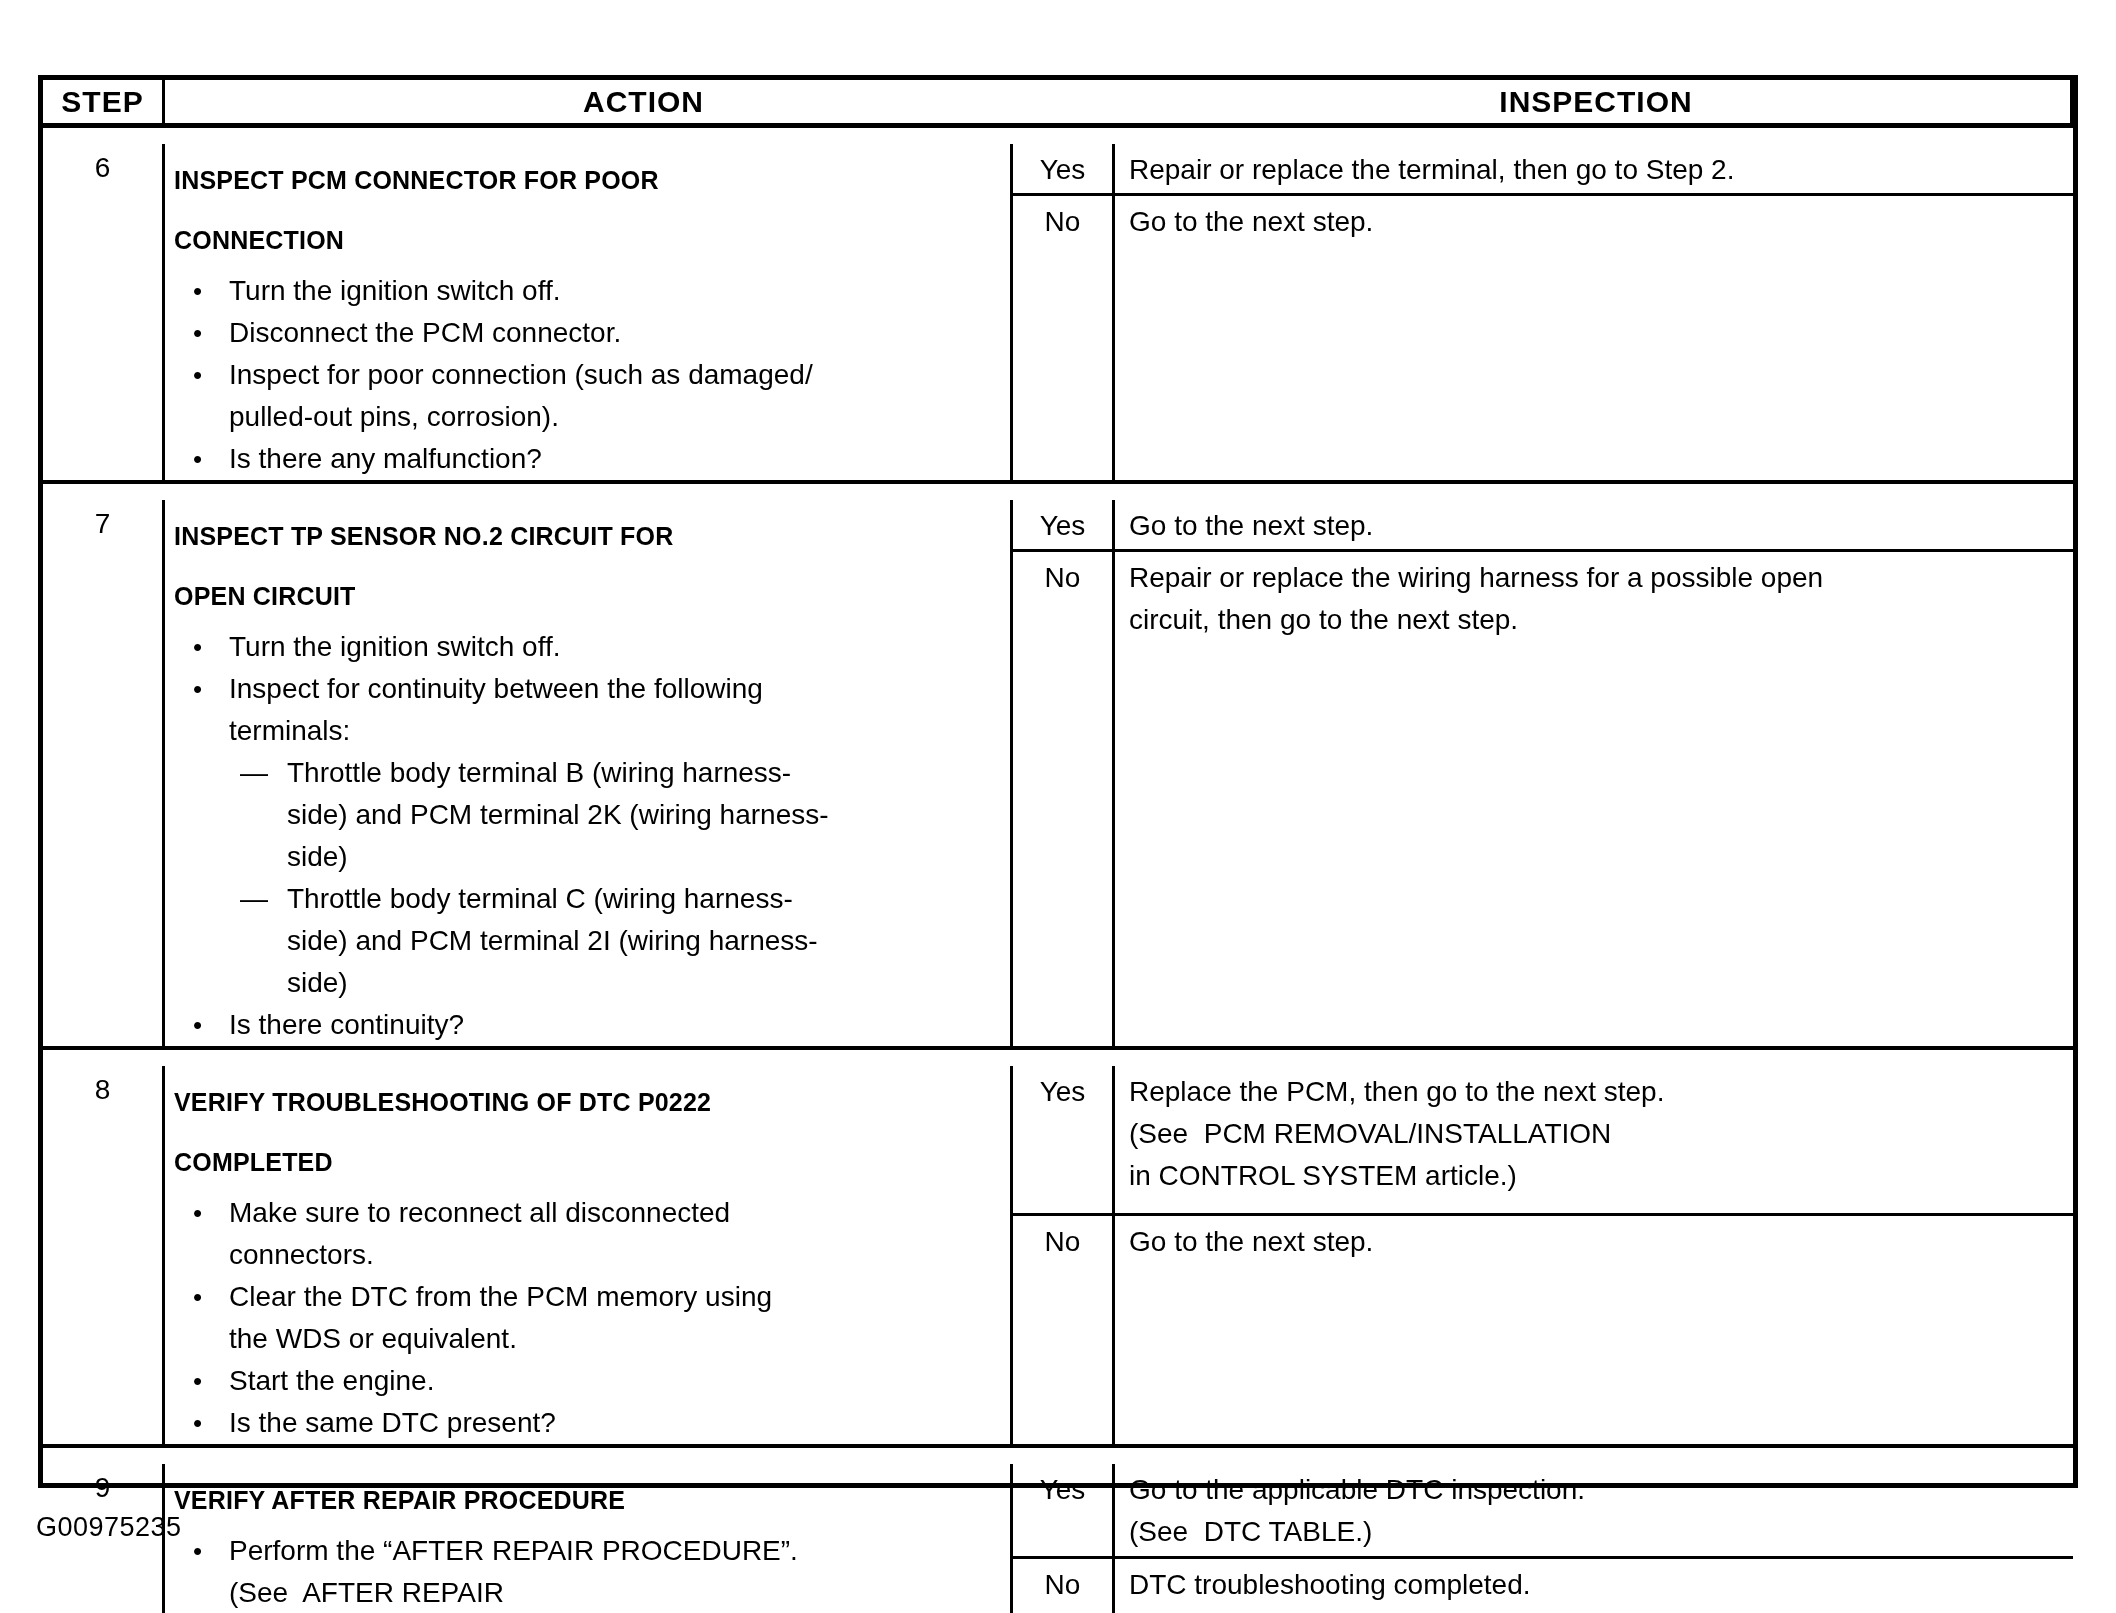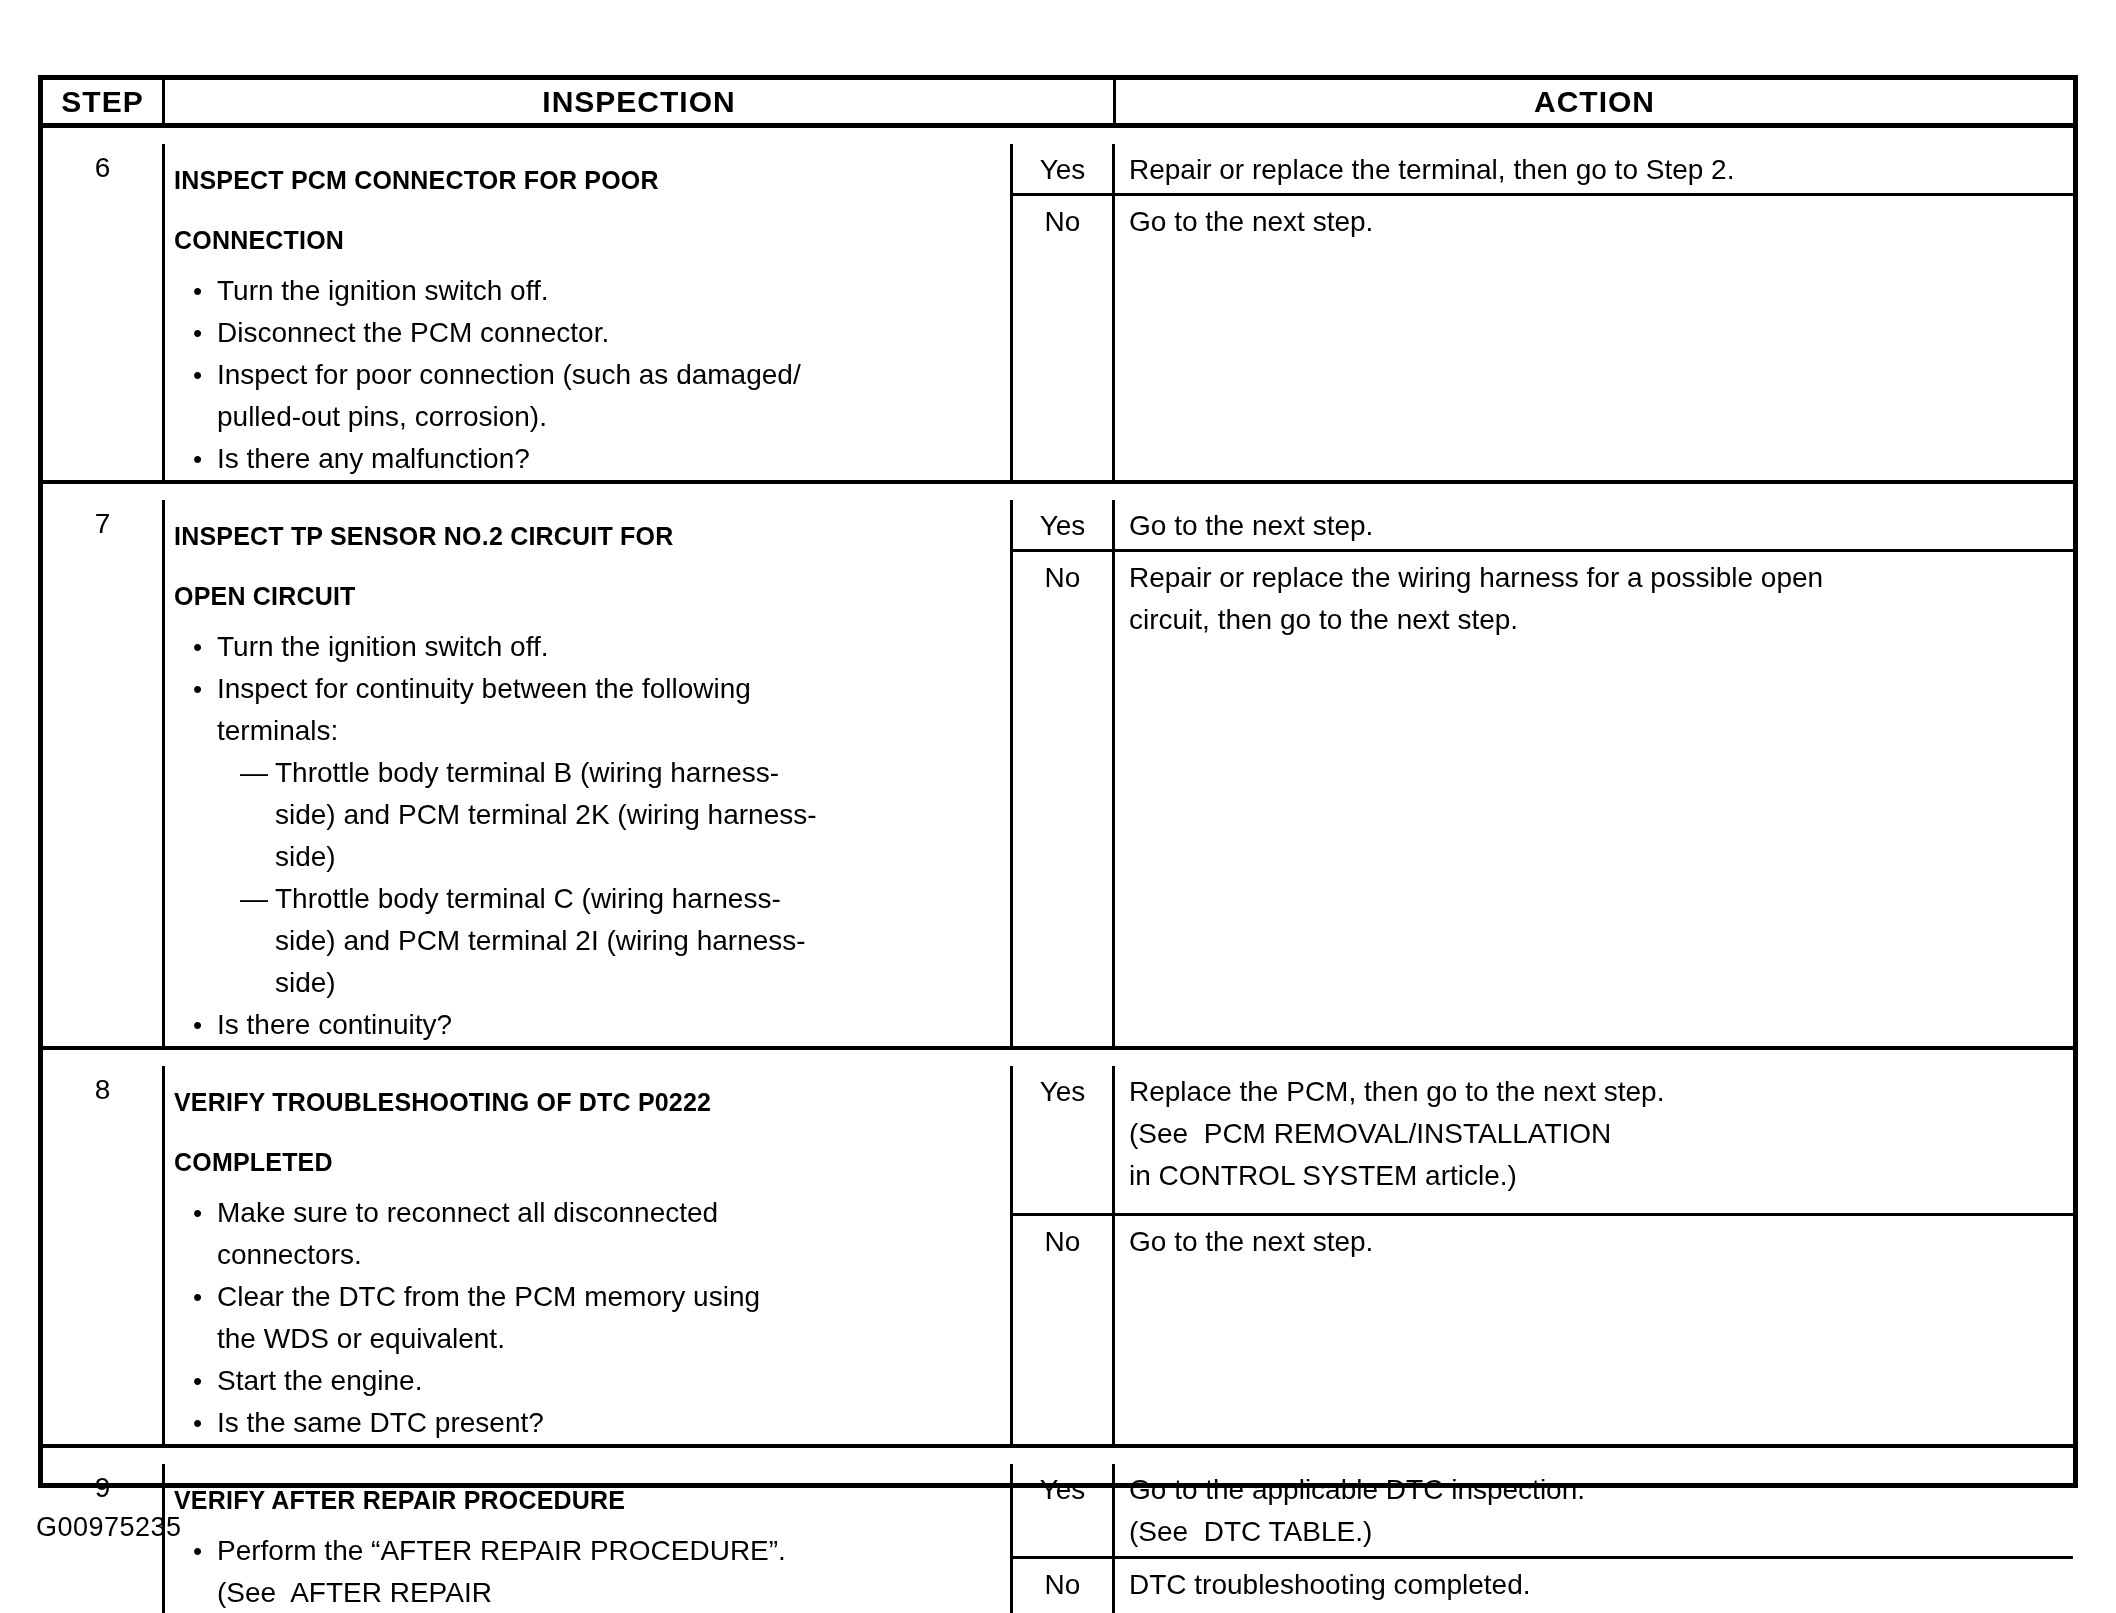--- a/index.html
+++ b/index.html
@@ -59,35 +59,35 @@
   .insp-title{
     font-weight:bold;font-size:25px;line-height:60px;
     padding:0 8px 0 9px;letter-spacing:0.2px;
   }
   .item{display:flex;}
   .item .mk{flex:0 0 24px;}
   .item.bullet{padding-left:28px;}
   .item.bullet .mk{flex:0 0 24px;font-size:26px;}
   .item.dash{padding-left:75px;}
   .item.dash .mk{flex:0 0 35px;}
-  .item .tx{flex:1;}
+  .item .tx{flex:1;margin-left:12px;}
   .figure-code{
     position:absolute;left:36px;top:1512px;
     font-size:27px;letter-spacing:0.5px;
   }
 </style>
 </head>
 <body>
 
 <div class="doc-table">
 
   <div class="thead">
     <div class="th th-step">STEP</div>
+    <div class="th th-action">ACTION</div>
     <div class="th th-insp">INSPECTION</div>
-    <div class="th th-action">ACTION</div>
   </div>
 
   <div class="trow" style="flex:0 0 302px;">
     <div class="c-step">6</div>
     <div class="c-insp">
       <div class="insp-title pre">INSPECT PCM CONNECTOR FOR POOR
 CONNECTION</div>
       <div class="item bullet">
           <span class="mk">•</span>
           <span class="tx pre">Turn the ignition switch off.</span>

